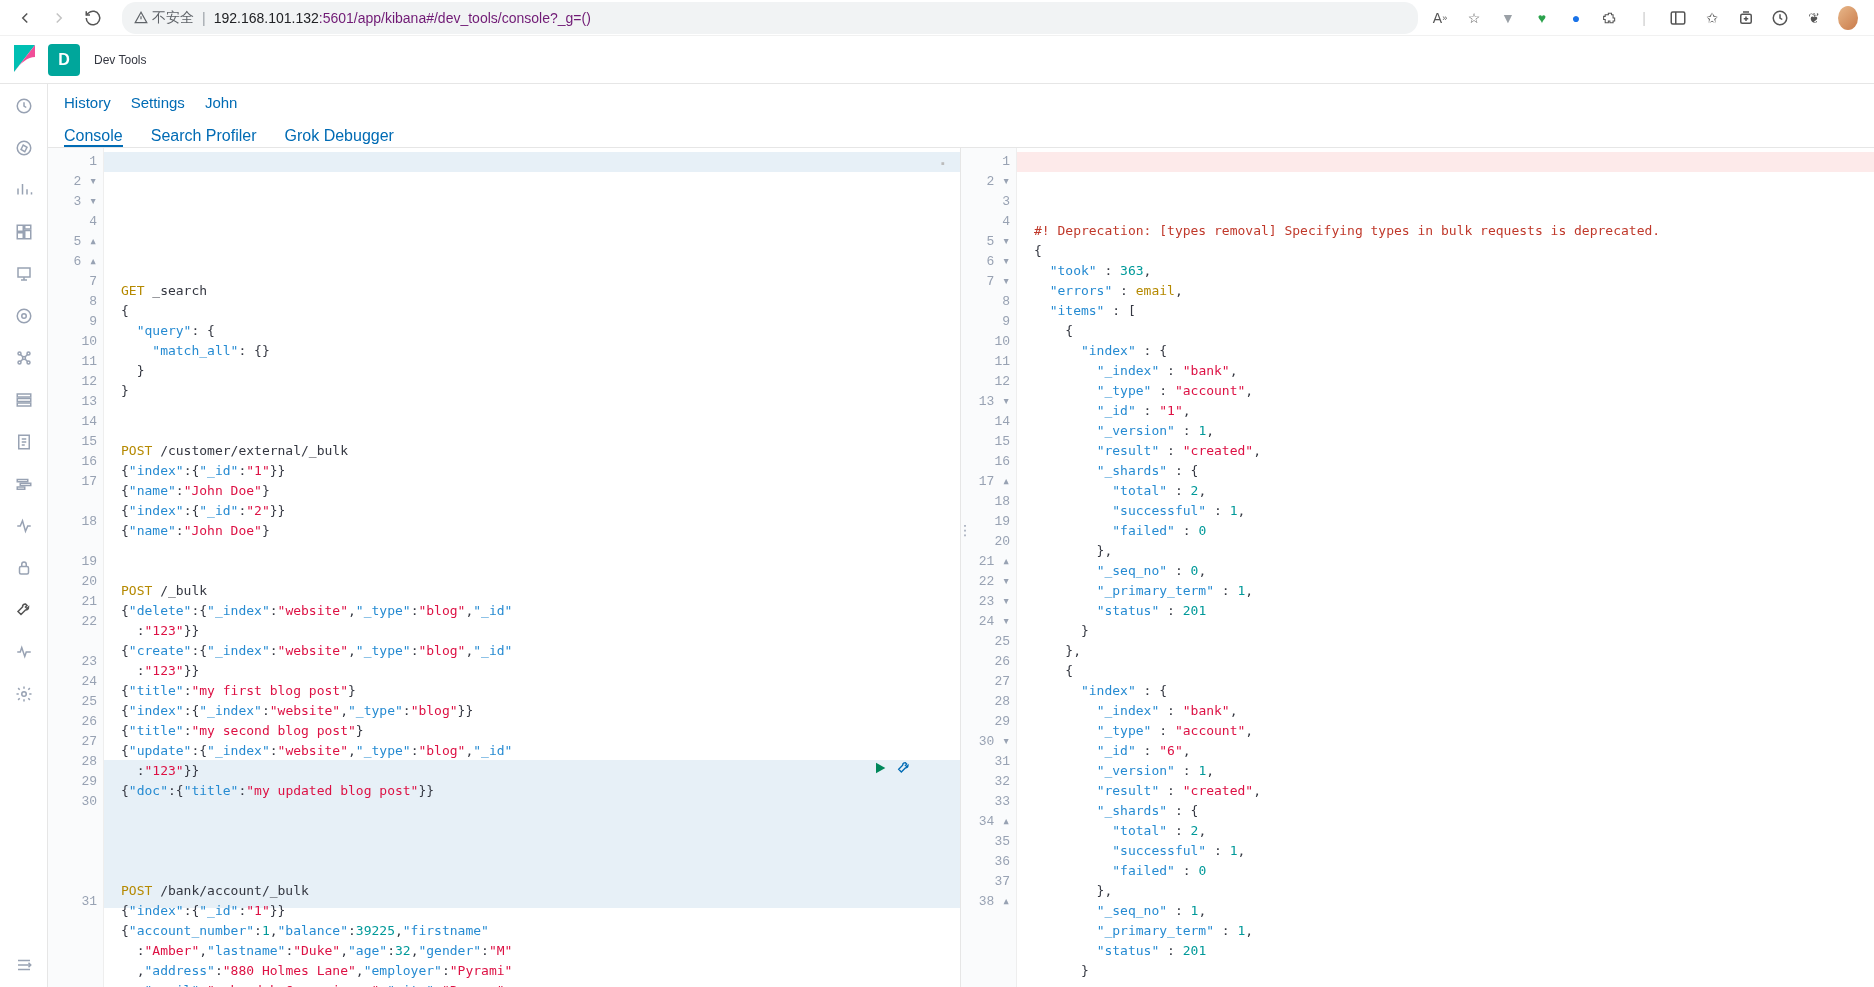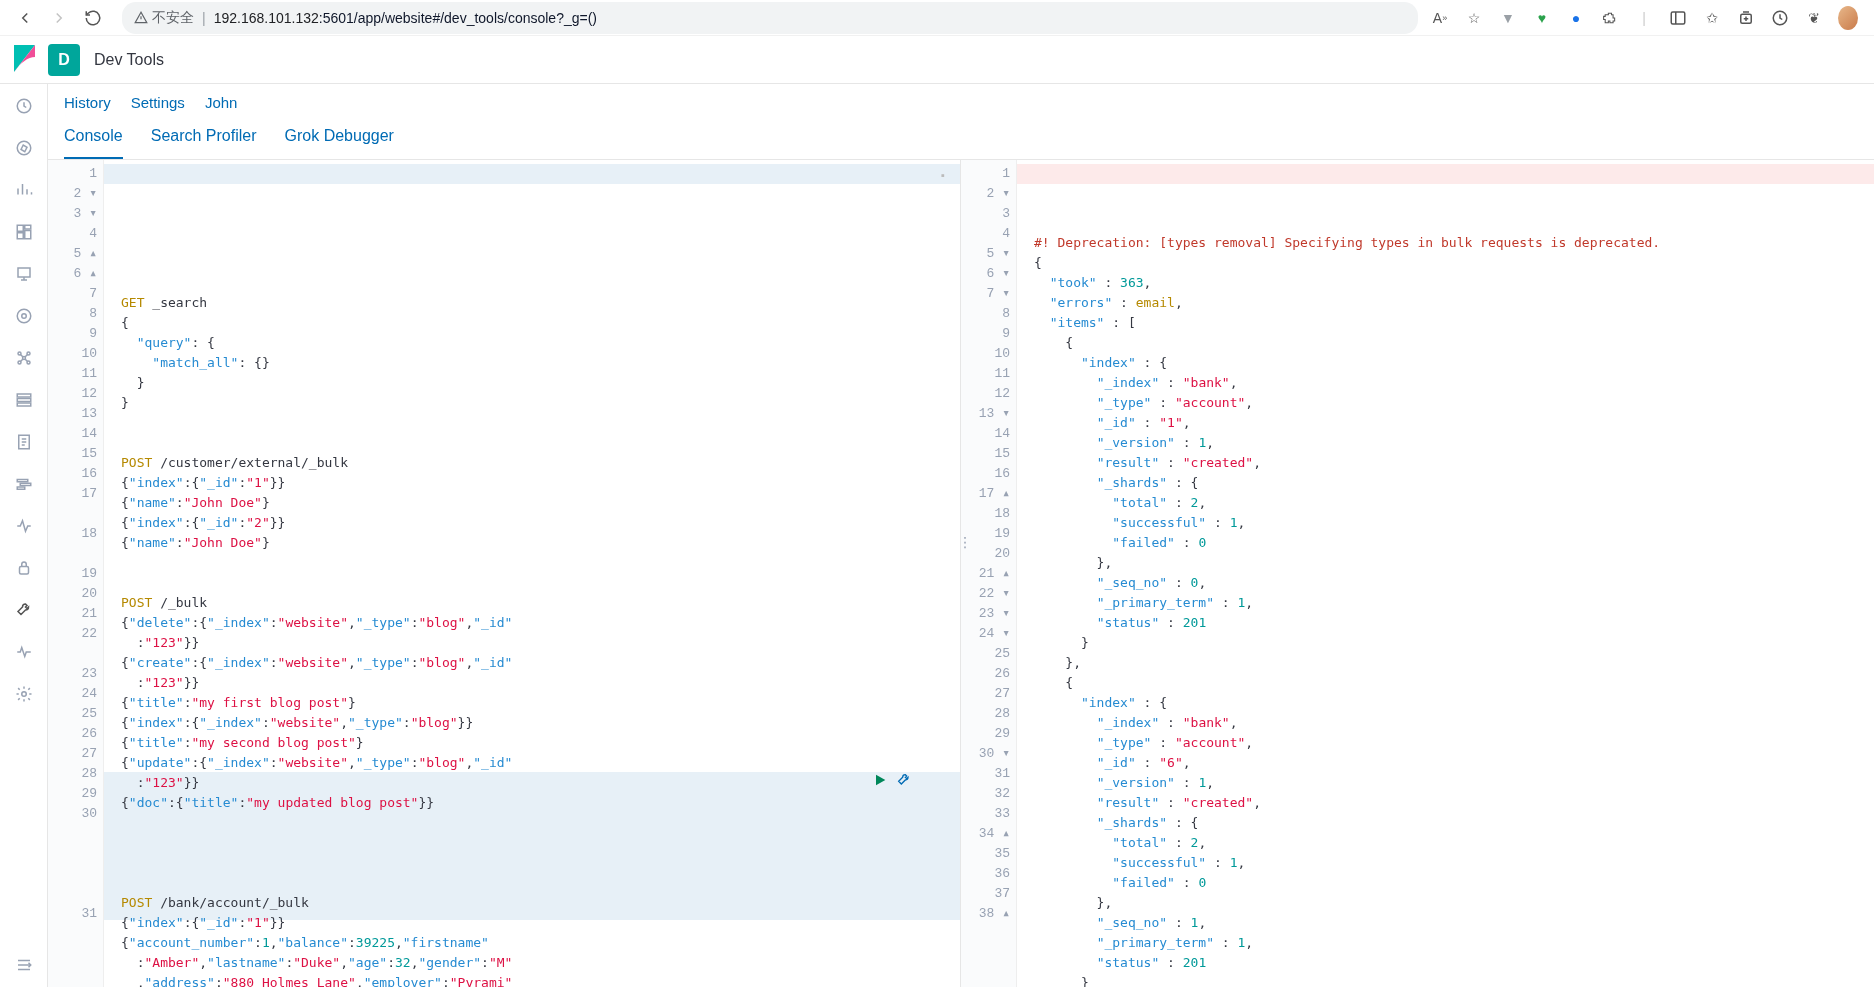--- a/index.html
+++ b/index.html
@@ -5,44 +5,44 @@
 * { margin: 0; padding: 0; box-sizing: border-box; }
 body { font-family: -apple-system, BlinkMacSystemFont, "Segoe UI", Helvetica, Arial, sans-serif; font-size: 14px; color: #343741; overflow: hidden; width: 1874px; height: 987px; }
 
 
 .browser-bar { height: 36px; background: #fff; border-bottom: 1px solid #f1f1f1; display: flex; align-items: center; padding: 0 8px; }
 .browser-bar .nav-btn { width: 34px; height: 28px; display: flex; align-items: center; justify-content: center; color: #555; cursor: pointer; }
 .browser-bar .nav-btn svg { width: 18px; height: 18px; }
 .url-box { flex: 1; margin: 0 12px; height: 28px; border-radius: 14px; background: #f1f3f4; display: flex; align-items: center; padding: 16px 12px; color: #5f6368; font-size: 14px; }
 .url-box .sec { display: flex; align-items: center; gap: 4px; color: #5f6368; margin-right: 8px; }
 .url-box .host { color: #202124; }
-.url-box .path { color: #0f172a; }
+.url-box .path { color: #701a75; }
 .ext-icons { display: flex; align-items: center; gap: 14px; padding-right: 8px; }
 .ext-icons .ico { width: 20px; height: 20px; display: flex; align-items: center; justify-content: center; color: #555; }
 
 
 .app-header { height: 48px; border-bottom: 1px solid #e6e6e6; display: flex; align-items: center; padding-left: 8px; }
 .kibana-logo { width: 36px; height: 36px; display: flex; align-items: center; justify-content: center; margin-right: 4px; }
 .space-badge { width: 32px; height: 32px; background: #00a69b; color: #fff; display: flex; align-items: center; justify-content: center; border-radius: 4px; font-weight: 600; margin-right: 14px; font-size: 16px; }
-.breadcrumb-title { font-size: 16px; font-weight: 500; color: #343741; }
+.breadcrumb-title { font-size: 12px; font-weight: 500; color: #343741; }
 
 
 .layout { display: flex; height: calc(987px - 36px - 48px); }
 .icon-sidebar { width: 48px; border-right: 1px solid #e6e6e6; display: flex; flex-direction: column; align-items: center; padding-top: 10px; gap: 18px; }
 .icon-sidebar .sb-ico { width: 24px; height: 24px; color: #98a2b3; display: flex; align-items: center; justify-content: center; cursor: pointer; }
 .icon-sidebar .sb-ico svg { width: 18px; height: 18px; }
 .icon-sidebar .spacer { flex: 1; }
 .collapse-ico { margin-bottom: 10px; }
 
 
 .main { flex: 1; display: flex; flex-direction: column; }
 .subnav { display: flex; gap: 20px; padding: 10px 20px 6px 16px; font-size: 15px; }
 .subnav a { color: #006bb4; text-decoration: none; cursor: pointer; }
 .tabs { display: flex; gap: 28px; padding: 10px 16px 0 16px; border-bottom: 1px solid #e6e6e6; font-size: 16px; }
-.tabs .tab { padding-bottom: 12px; color: #006bb4; cursor: pointer; }
+.tabs .tab { padding-bottom: 0; color: #006bb4; cursor: pointer; }
 .tabs .tab.active { border-bottom: 2px solid #006bb4; color: #006bb4; font-weight: 500; }
 
 
 .panes { flex: 1; display: flex; overflow: hidden; }
 .pane { width: 50%; position: relative; display: flex; overflow: hidden; }
 .pane-left { border-right: 1px solid #e6e6e6; }
 .gutter { width: 56px; background: #fafbfc; border-right: 1px solid #eee; color: #98a2b3; font-family: "SFMono-Regular", Consolas, "Liberation Mono", Menlo, monospace; font-size: 13px; text-align: right; padding: 4px 6px 4px 4px; line-height: 20px; white-space: pre; user-select: none; }
 .gutter.right { background: #fafbfc; }
 .code { flex: 1; font-family: "SFMono-Regular", Consolas, "Liberation Mono", Menlo, monospace; font-size: 13px; line-height: 20px; padding: 4px 8px; white-space: pre; overflow: hidden; position: relative; }
 .code .hl-sel { position: absolute; left: 0; right: 0; background: #e7f0f7; z-index: 0; }
@@ -89,21 +89,21 @@
       <svg width="14" height="14" viewBox="0 0 24 24" fill="none" stroke="currentColor" stroke-width="2">
           <path d="M12 2L2 20h20L12 2z"></path>
           <path d="M12 9v5"></path>
           <path d="M12 17h0"></path>
         </svg>
       <span>不安全</span>
     </span>
     <span style="color:#9aa0a6;margin-right:8px">|</span>
     <span class="host">192.168.101.132</span>
       <span class="path">:5601</span>
-      <span class="path">/app/website#/dev_tools/console?_g=()</span>
+      <span class="path">/app/kibana#/dev_tools/console?_g=()</span>
   </div>
   <div class="ext-icons">
     <span class="ico">A<sup style="font-size:9px">»</sup></span>
     <span class="ico">☆</span>
     <span class="ico" style="color:#9aa0a6">▼</span>
     <span class="ico" style="color:#2ba24c">♥</span>
     <span class="ico" style="color:#1a73e8">●</span>
     <span class="ico">
         <svg width="18" height="18" viewBox="0 0 24 24" fill="none" stroke="currentColor" stroke-width="2">
           <path d="M9 3h6v3h3v6h3v6h-3v3h-6v-3H9v3H3v-6H0V9h3V6h6V3z" transform="scale(.7) translate(5 5)"></path>

